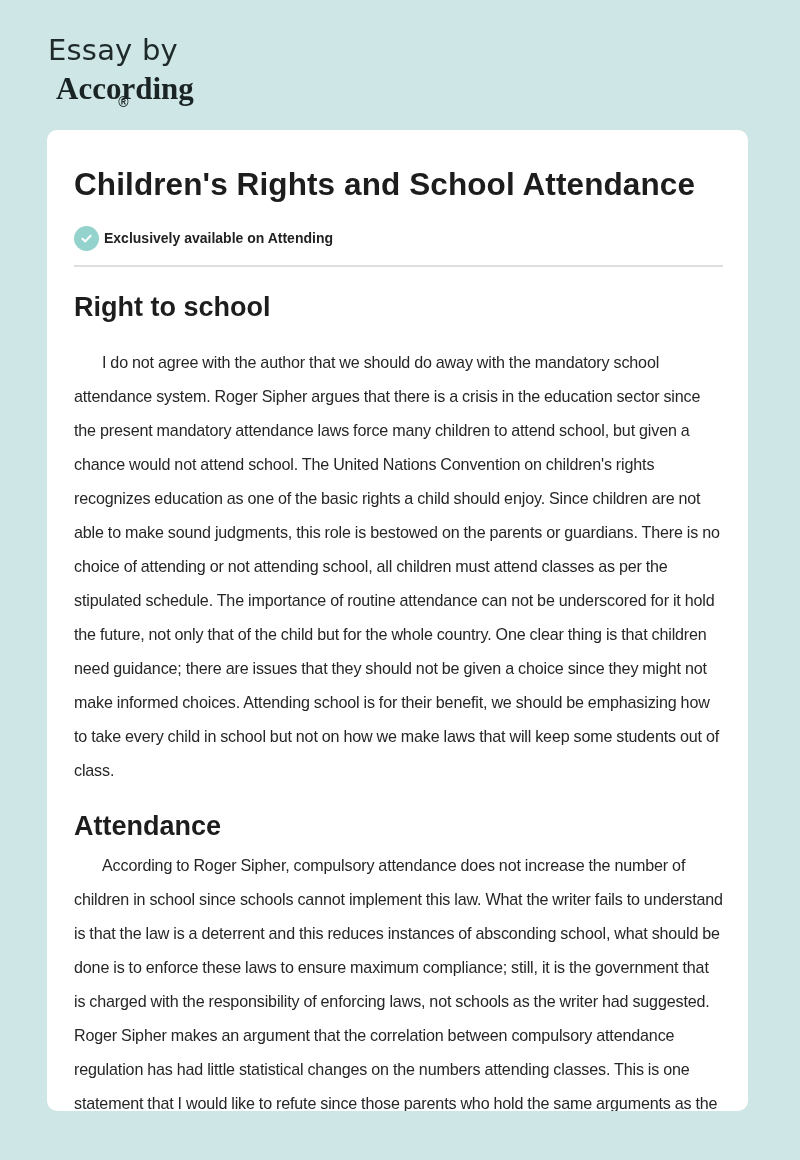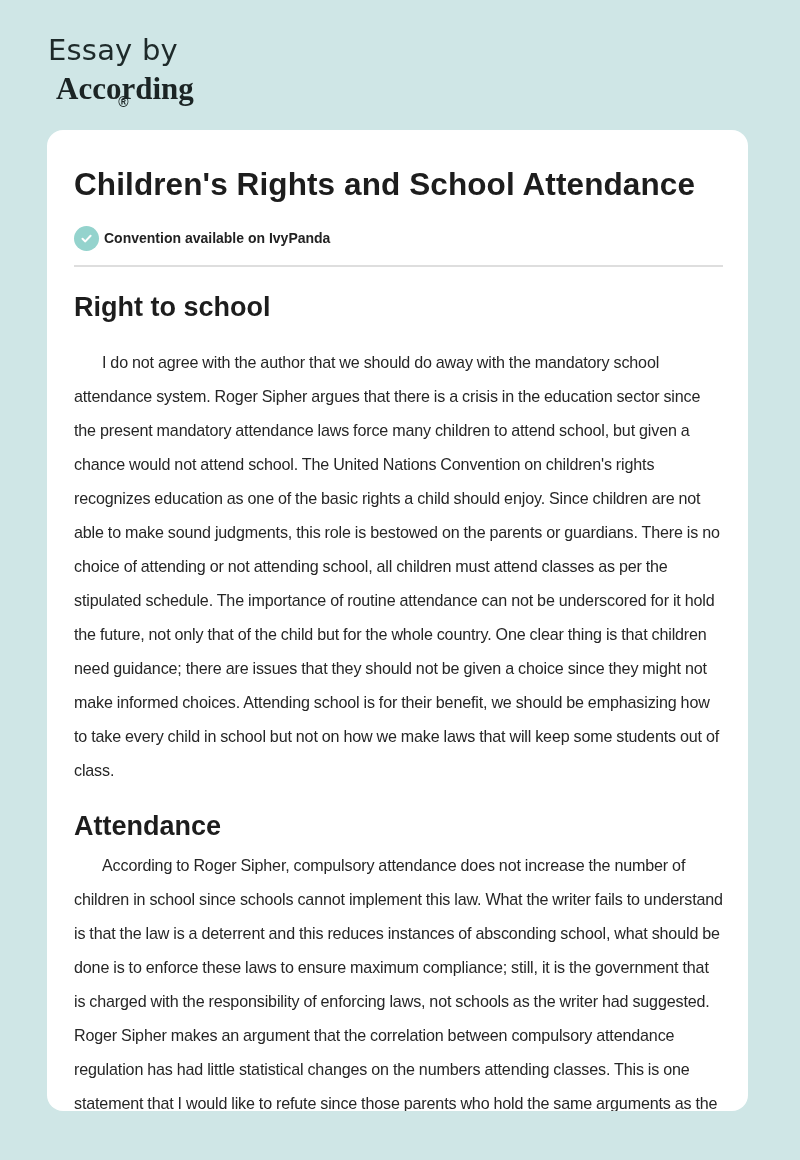--- a/index.html
+++ b/index.html
@@ -56,21 +56,21 @@
       margin-left: 1px;
     }
 
     .card {
       position: absolute;
       left: 47px;
       top: 130px;
       width: 701px;
       height: 981px;
       background: #ffffff;
-      border-radius: 16px;
+      border-radius: 10px;
       overflow: hidden;
     }
     .card-inner {
       position: absolute;
       left: 27px;
       top: 34px;
       width: 649px;
     }
     .page-title {
       font-family: "Liberation Sans", sans-serif;
@@ -166,21 +166,21 @@
 <main class="card">
   <div class="card-inner">
     <h1 class="page-title">Children's Rights and School Attendance</h1>
 
     <div class="exclusive">
       <span class="check-badge">
         <svg width="13" height="13" viewBox="0 0 13 13" xmlns="http://www.w3.org/2000/svg">
           <path d="M2.5 6.8 L5.3 9.4 L10.6 3.8" stroke="#ffffff" stroke-width="2" fill="none" stroke-linecap="round" stroke-linejoin="round"></path>
         </svg>
       </span>
-      <span class="exclusive-text">Convention available on IvyPanda</span>
+      <span class="exclusive-text">Exclusively available on Attending</span>
     </div>
 
     <div class="divider"></div>
 
     <section>
       <h2 class="section-heading h-right">Right to school</h2>
       <p class="para p1">I do not agree with the author that we should do away with the mandatory school attendance system. Roger Sipher argues that there is a crisis in the education sector since the present mandatory attendance laws force many children to attend school, but given a chance would not attend school. The United Nations Convention on children's rights recognizes education as one of the basic rights a child should enjoy. Since children are not able to make sound judgments, this role is bestowed on the parents or guardians. There is no choice of attending or not attending school, all children must attend classes as per the stipulated schedule. The importance of routine attendance can not be underscored for it hold the future, not only that of the child but for the whole country. One clear thing is that children need guidance; there are issues that they should not be given a choice since they might not make informed choices. Attending school is for their benefit, we should be emphasizing how to take every child in school but not on how we make laws that will keep some students out of class.</p>
     </section>
 
     <section>

